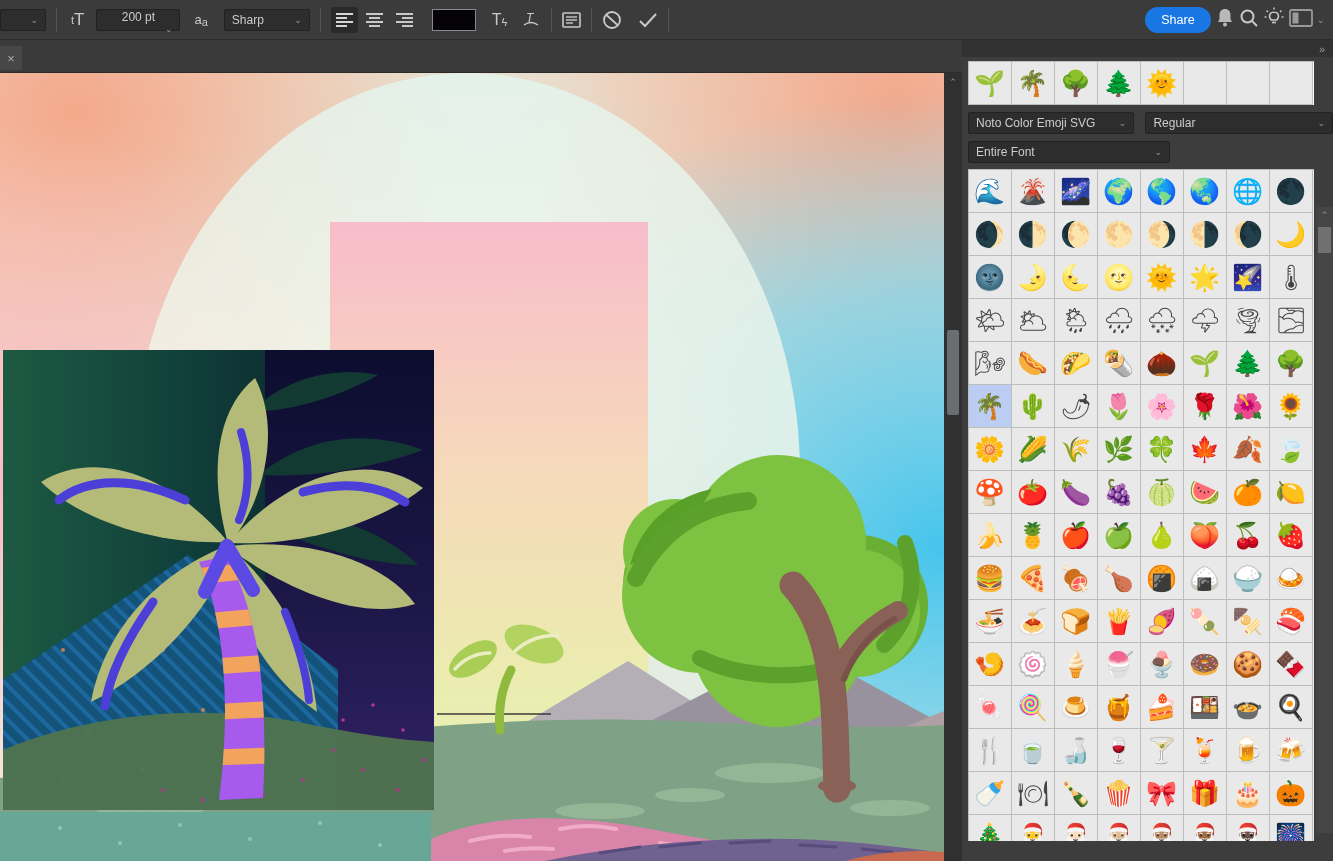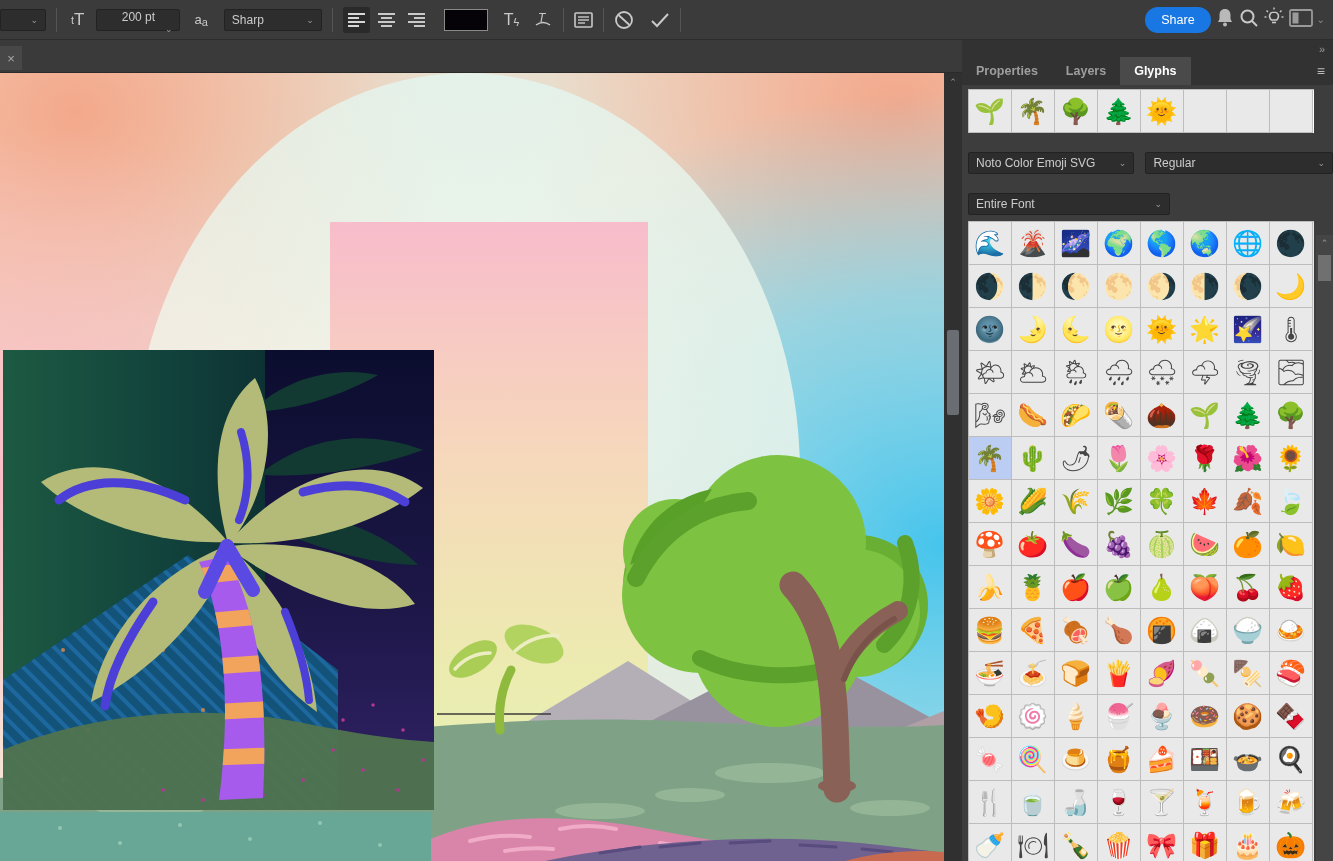--- a/index.html
+++ b/index.html
@@ -54,21 +54,21 @@
                 align-items:center; color:#bbb; font-size:14px; }
   .panel-body { position:relative; padding:4px 0 0 6px; height:776px; }
 
   .gcell { width:43px; height:43px; background:#e9e9e9;
            border-right:1px solid #bdbdbd; border-bottom:1px solid #bdbdbd;
            font-size:25px; line-height:42px; text-align:center; color:#444;
            overflow:hidden; }
   .gcell.sel { background:#bccdf3; }
   #recent-row { display:flex; width:346px; border:1px solid #bdbdbd; border-right:none;
                 border-bottom:none; background:#fff; }
-  .dd-row { display:flex; margin-top:19px; }
+  .dd-row { display:flex; margin-top:7px; }
   #glyph-grid { display:grid; grid-template-columns:repeat(8,43px); grid-auto-rows:43px;
                 width:346px; border:1px solid #bdbdbd; border-right:none; border-bottom:none;
                 margin-top:6px; max-height:672px; overflow:hidden; background:#e9e9e9; }
   .grid-scrollbar { position:absolute; right:0px; top:150px; bottom:0; width:17px;
                     background:#454545; }
   .grid-scrollbar .up { position:absolute; top:3px; width:17px; text-align:center;
                         color:#9a9a9a; font-size:9px; }
   .grid-scrollbar .thumb { position:absolute; left:2px; top:20px; width:13px; height:26px;
                            background:#707070; }
 
@@ -87,21 +87,21 @@
       <span style="font-size:17px;">T</span>
   </div>
   <div class="dd" style="width:84px; margin-left:12px;flex-direction:column;">
     <span>200 pt</span>
     <span class="chev">⌄</span>
   </div>
   <div class="tb-icon" style="margin-left:14px; font-size:13px;">
     <span>a</span>
       <span style="font-size:11px; margin-top:4px;">a</span>
   </div>
-  <div class="dd" style="width:98px; margin-left:16px;">
+  <div class="dd" style="width:86px; margin-left:16px;">
     <span>Sharp</span>
     <span class="chev">⌄</span>
   </div>
   <div class="tb-sep"></div>
   <div class="align-btn active">
     <svg width="17" height="14" viewBox="0 0 17 14">
       <g stroke="#d6d6d6" stroke-width="2">
           <line x1="0" y1="1" x2="17" y2="1"></line>
           <line x1="0" y1="5" x2="11" y2="5"></line>
           <line x1="0" y1="9" x2="17" y2="9"></line>
@@ -411,26 +411,20 @@
 </div>
 
 <div class="canvas-scrollbar">
   <div class="up">⌃</div>
   <div class="thumb"></div>
 </div>
 
 <div class="panel">
   <div class="panel-topstrip">
     <span>»</span>
-  </div>
-  <div class="panel-tabs">
-    <div class="ptab">Properties</div>
-    <div class="ptab">Layers</div>
-    <div class="ptab active">Glyphs</div>
-    <div class="panel-menu">≡</div>
   </div>
   <div class="panel-body">
     <div id="recent-row">
         <div class="gcell">🌱</div>
         <div class="gcell">🌴</div>
         <div class="gcell">🌳</div>
         <div class="gcell">🌲</div>
         <div class="gcell">🌞</div>
         <div class="gcell"></div>
         <div class="gcell"></div>

